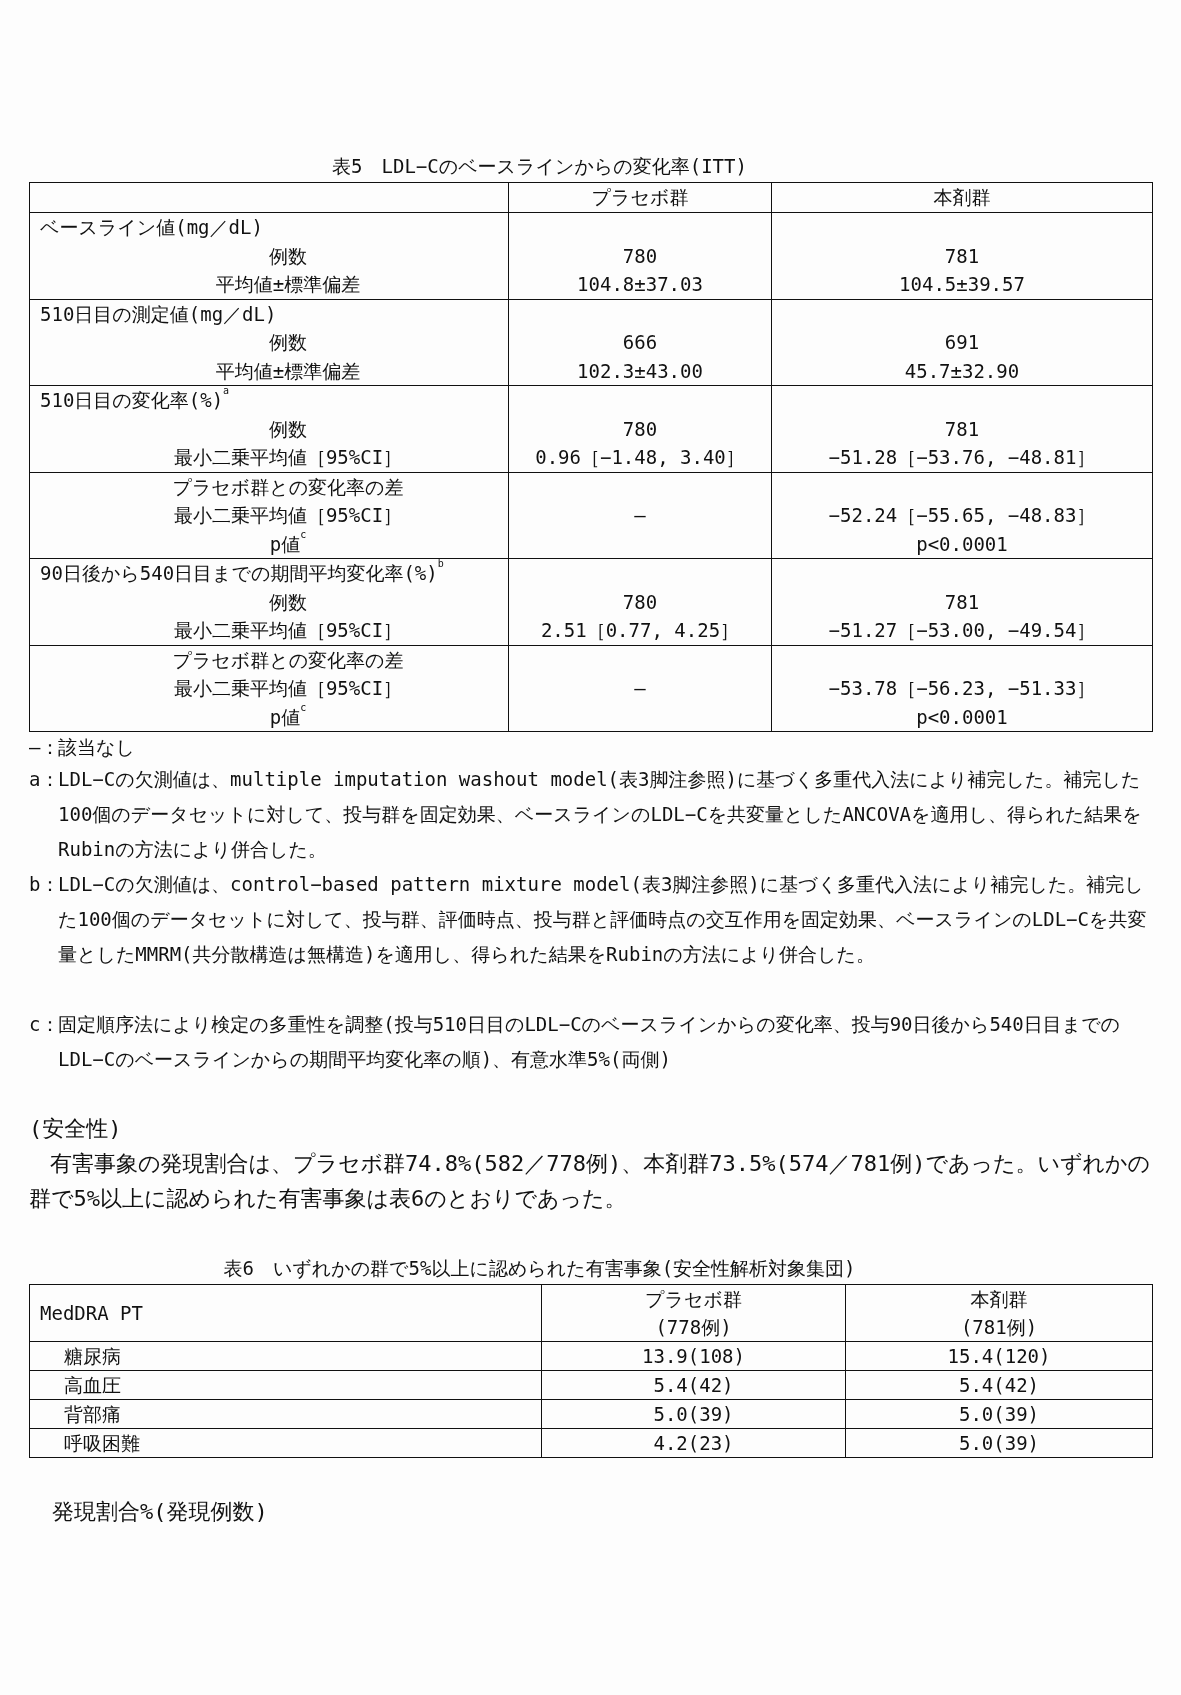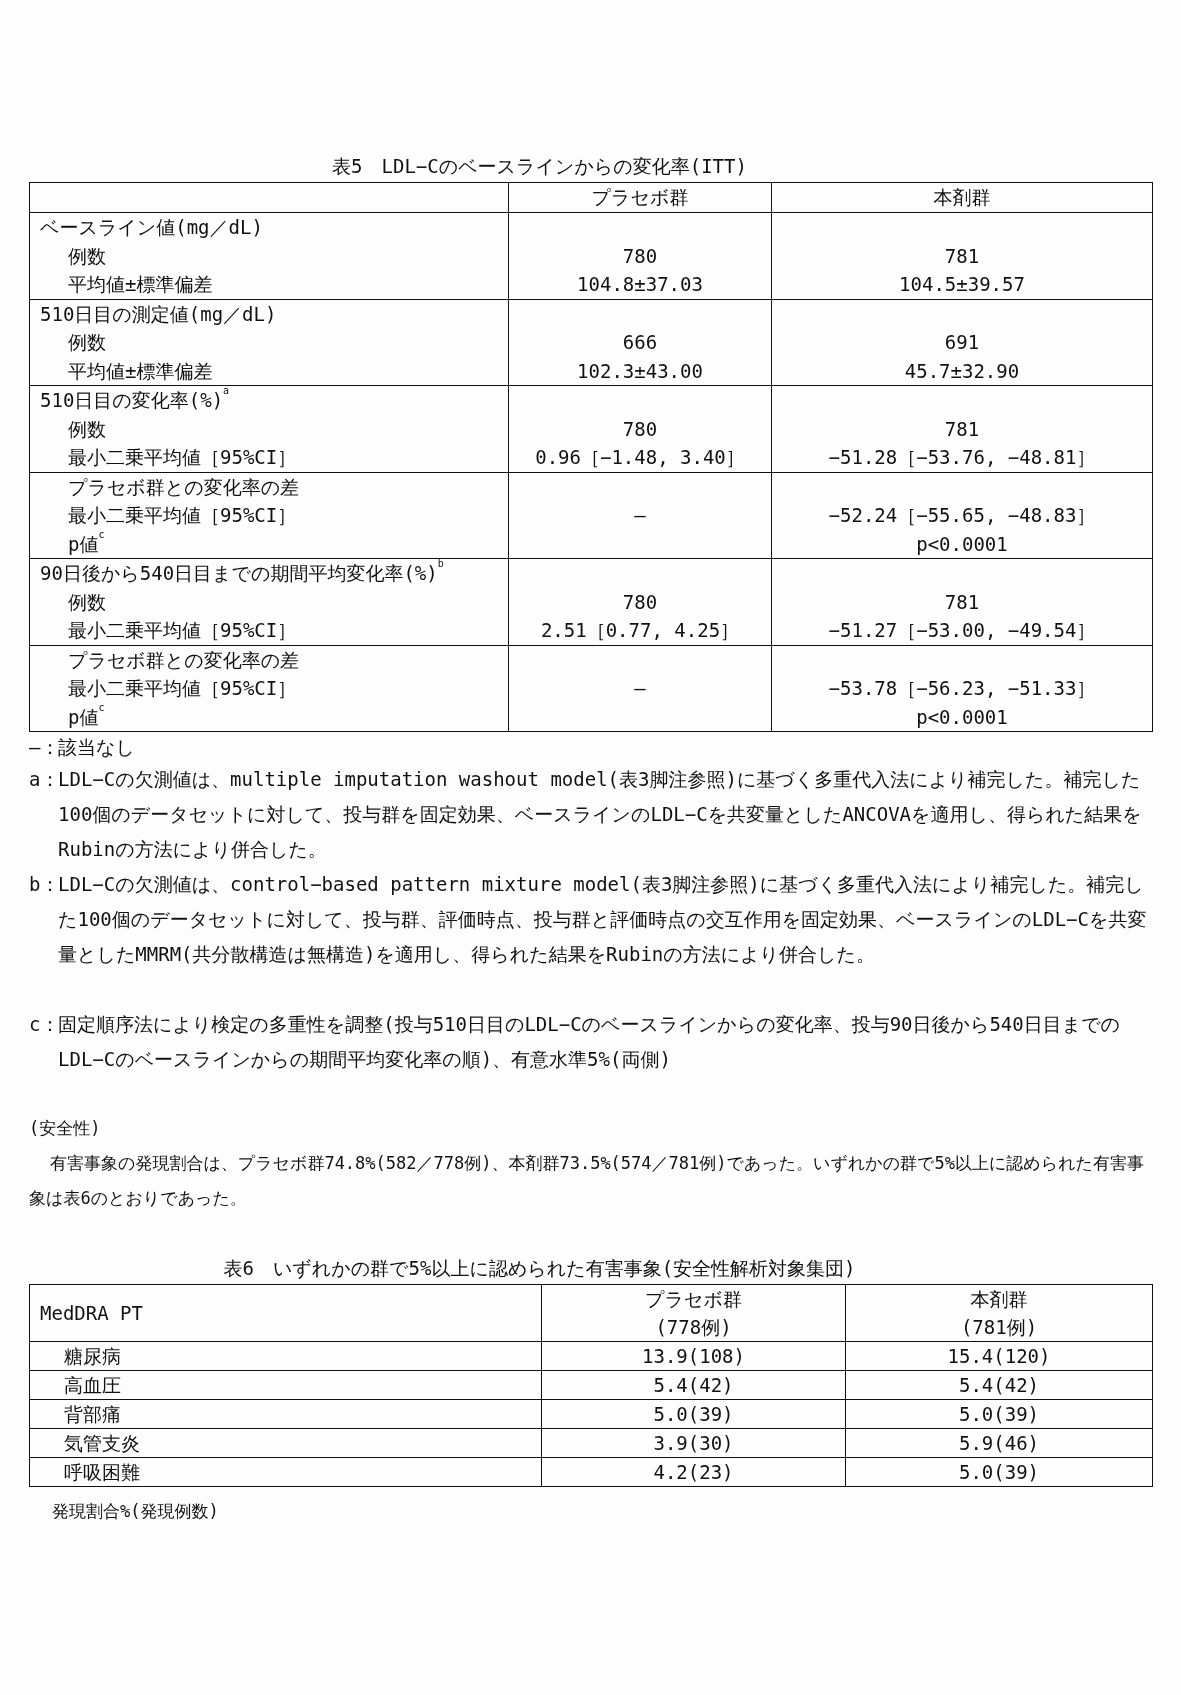--- a/index.html
+++ b/index.html
@@ -2,29 +2,29 @@
 <html><head>
 <meta charset="utf-8">
 <style>
   html, body { margin:0; padding:0; background:#fdfdfd; }
   body { width:1181px; height:1695px; position:relative; font-family:"DejaVu Sans Mono", "Liberation Mono", monospace; color:#111; font-size:19px; }
   .caption { position:absolute; left:0; width:1079px; text-align:center; font-size:19px; line-height:22px; }
   table { position:absolute; border-collapse:collapse; table-layout:fixed; }
   td, th { border:1.5px solid #111; font-weight:normal; padding:0; vertical-align:middle; font-size:19px; }
   .t5 td { line-height:28.5px; }
   .lbl { padding-left:10px; text-align:left; }
-  .ind { display:block; padding-left:28px; }
+  .ind { display:block; padding-left:28px;text-align:center; }
   .hd { display:block; }
   .num { text-align:center; }
   .num span { display:block; }
   sup { font-size:10px; vertical-align:top; line-height:10px; }
   .note { position:absolute; left:29px; width:1125px; font-size:19px; line-height:35px; }
   .note .mark { position:absolute; left:0; top:0; }
   .note .body { padding-left:29px; display:block; }
-  .para { position:absolute; left:29px; width:1125px; font-size:17px; line-height:35px; }
+  .para { position:absolute; left:29px; width:1125px; font-size:22px; line-height:35px; }
   .t6 td { height:28px; line-height:28px; }
   .t6 .hdr td { height:56px; line-height:28px; }
 </style>
 </head>
 <body>
 
 <div class="caption" style="top:155px;">表5　LDL−Cのベースラインからの変化率(ITT)</div>
 
 <table class="t5" style="left:29px; top:182px; width:1123px;">
   <colgroup>
@@ -198,25 +198,20 @@
     <td class="lbl" style="padding-left:34px;">高血圧</td>
     <td class="num">5.4(42)</td>
     <td class="num">5.4(42)</td>
   </tr>
   <tr>
     <td class="lbl" style="padding-left:34px;">背部痛</td>
     <td class="num">5.0(39)</td>
     <td class="num">5.0(39)</td>
   </tr>
   <tr>
-    <td class="lbl" style="padding-left:34px;">気管支炎</td>
-    <td class="num">3.9(30)</td>
-    <td class="num">5.9(46)</td>
-  </tr>
-  <tr>
     <td class="lbl" style="padding-left:34px;">呼吸困難</td>
     <td class="num">4.2(23)</td>
     <td class="num">5.0(39)</td>
   </tr>
 </tbody>
   </table>
 
 <div class="para" style="top:1494px; left:52px;">発現割合%(発現例数)</div>
 
 </body></html>

